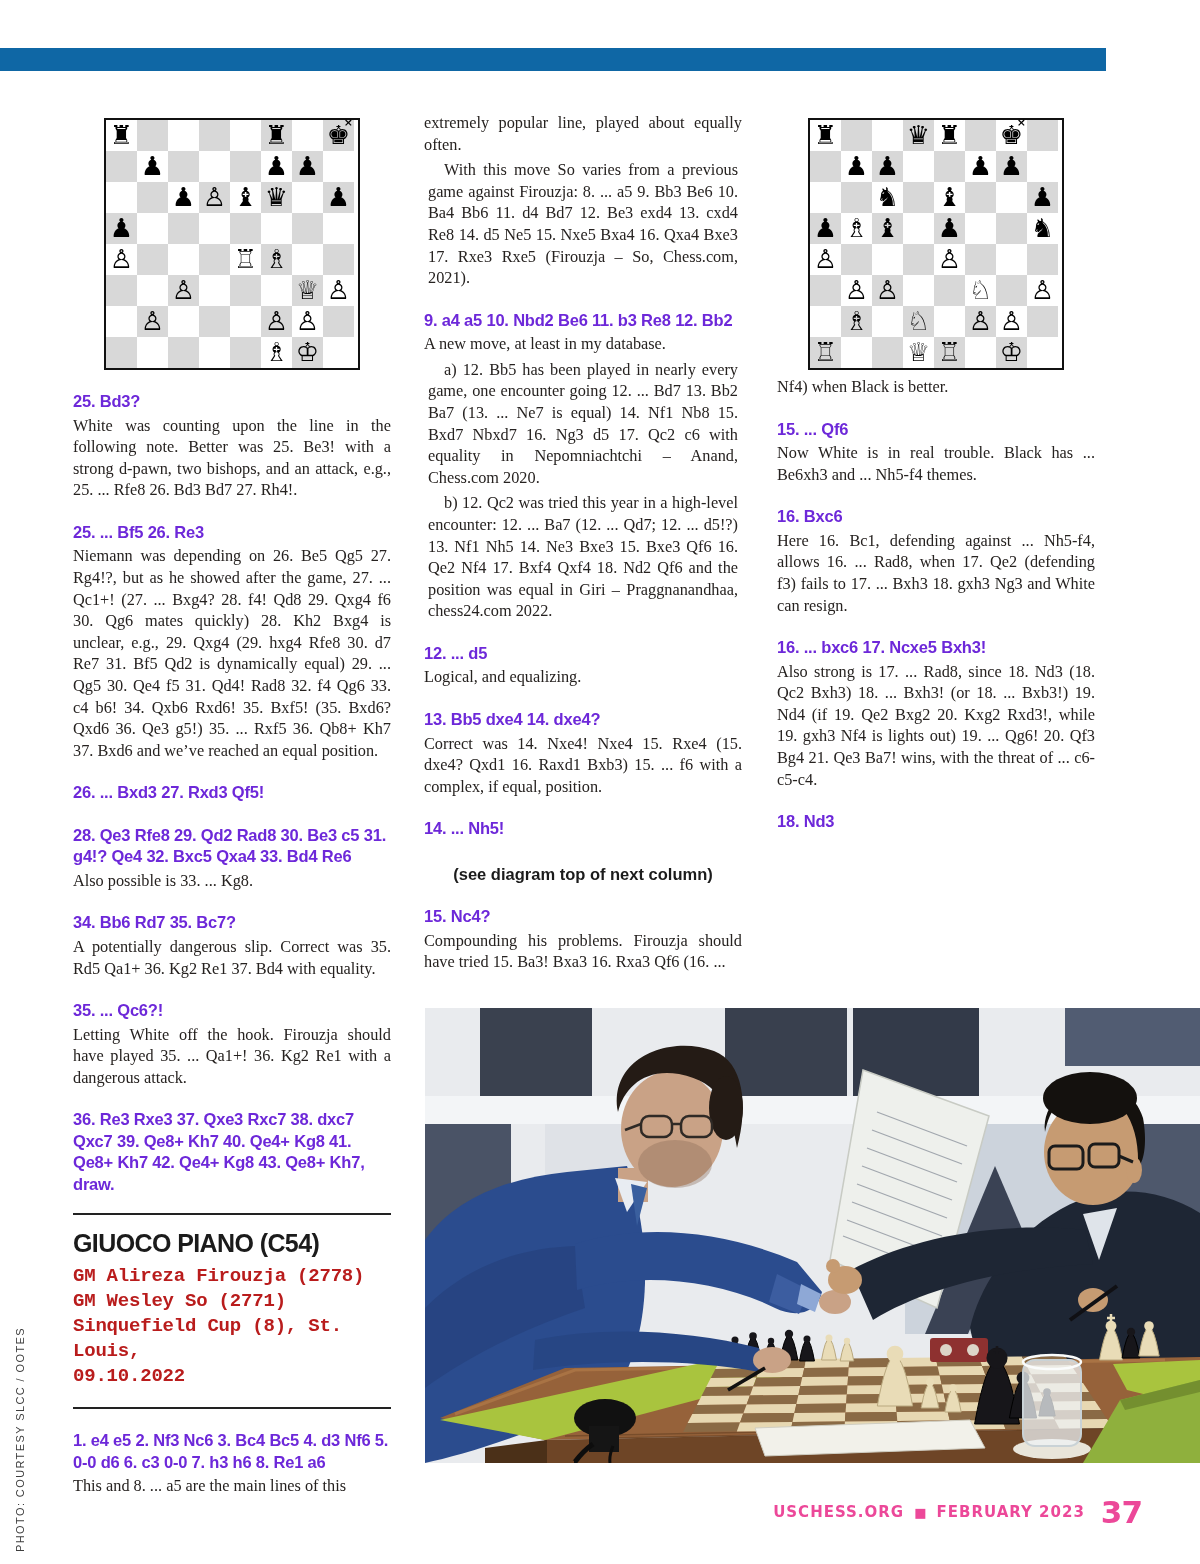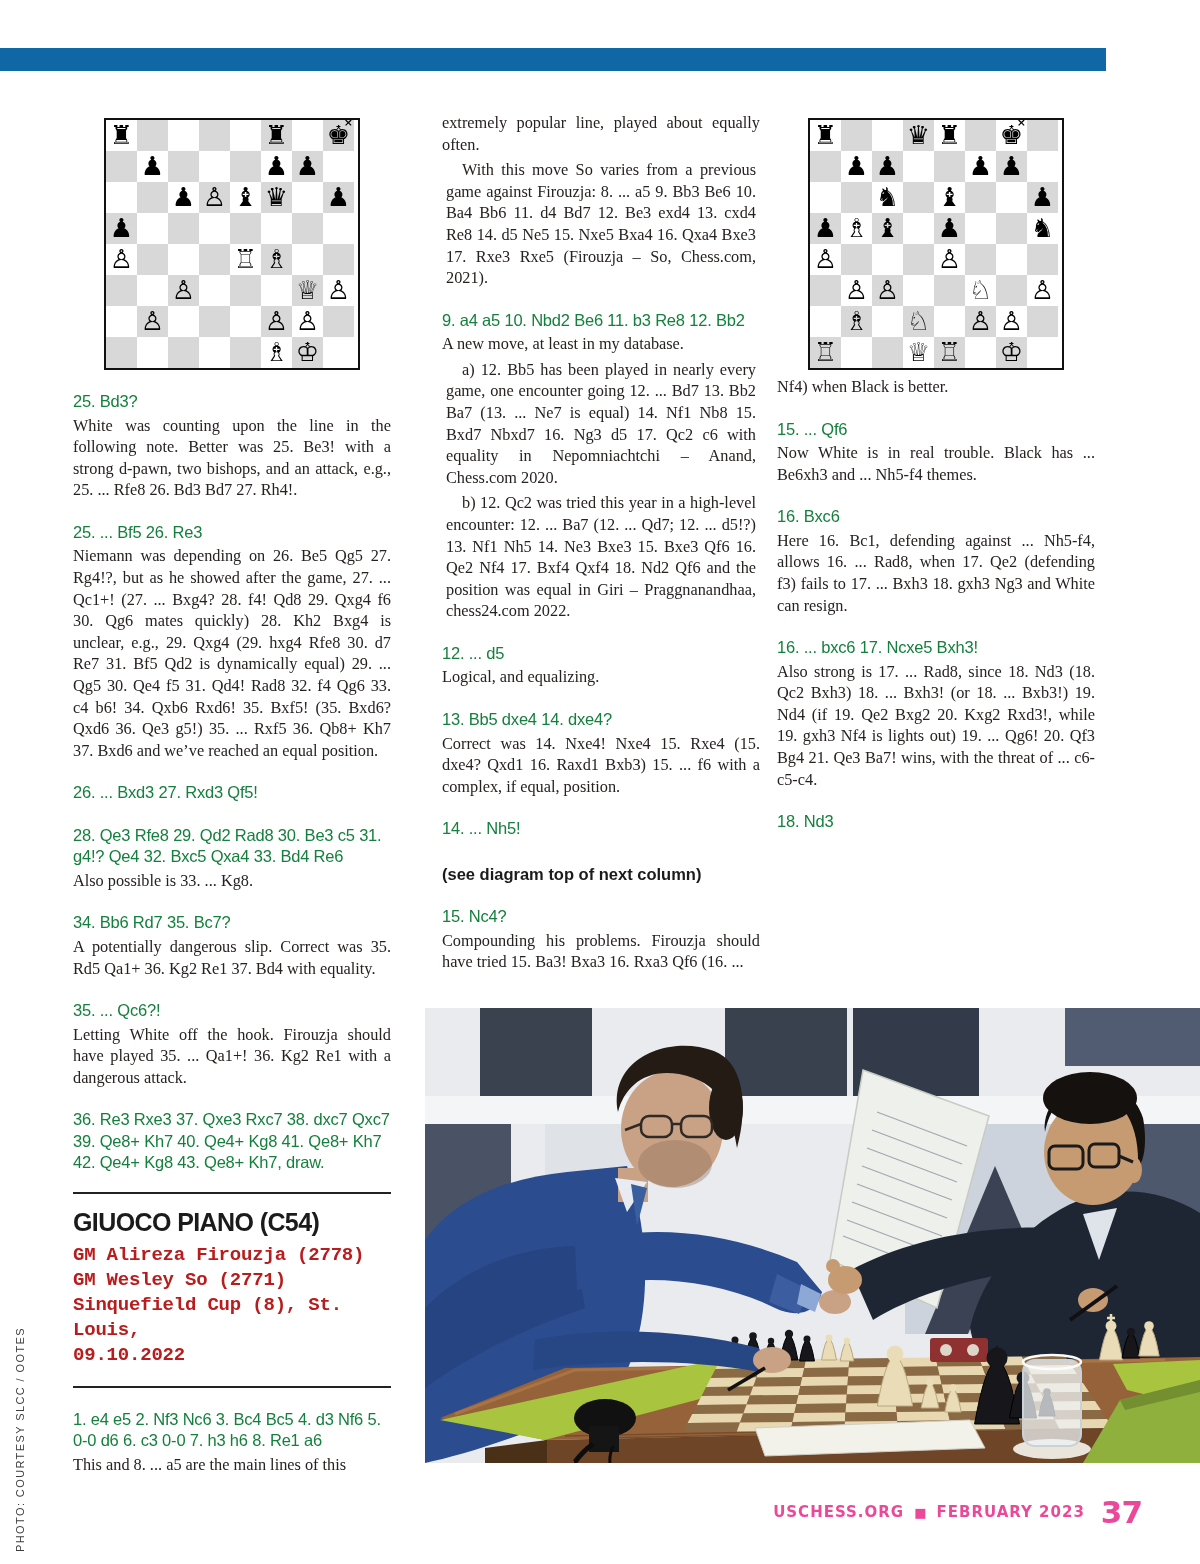--- a/index.html
+++ b/index.html
@@ -8,24 +8,24 @@
   .topbar{position:absolute;left:0;top:48px;width:1106px;height:23px;background:#0f67a5;}
   
   .col{position:absolute;top:108px;width:318px;}
   .diagram{width:252px;margin:10px auto 6px auto;border:2px solid #111;}
   .board{width:248px;height:248px;display:grid;grid-template-columns:repeat(8,31px);grid-template-rows:repeat(8,31px);}
   .sq{width:31px;height:31px;position:relative;text-align:center;
       font-family:"DejaVu Sans",sans-serif;font-size:26px;line-height:30px;color:#000;}
   .sq.l{background:#ffffff;} .sq.d{background:#d8d8d8;}
   .sq .mk{position:absolute;top:-3px;right:1px;font-size:11px;line-height:11px;color:#000;font-weight:bold;}
   
-  .blk-h{font-family:"Liberation Sans",sans-serif;font-weight:normal;font-size:16.5px;line-height:21.5px;
-         color:#15803d;margin:21px 0 2px 0;letter-spacing:-0.2px;}
+  .blk-h{font-family:"Liberation Sans",sans-serif;font-weight:bold;font-size:16.5px;line-height:21.5px;
+         color:#6d28d9;margin:21px 0 2px 0;letter-spacing:-0.2px;}
   .blk-note{font-family:"Liberation Sans",sans-serif;font-weight:bold;font-size:16.5px;line-height:21.5px;
-         color:#1b1b1b;margin:24px 0 2px 0;}
+         color:#1b1b1b;margin:24px 0 2px 0;text-align:center;}
   .blk-p{font-size:16.3px;line-height:21.6px;text-align:justify;margin:0;}
   .blk-pi{font-size:16.3px;line-height:21.6px;text-align:justify;margin:4px;text-indent:16px;}
   .blk-rule{border:none;border-top:2px solid #222;margin:18px 0 14px 0;}
   .blk-title{font-family:"Liberation Sans",sans-serif;font-weight:bold;font-size:25px;line-height:29px;
          color:#1b1b1b;letter-spacing:-0.6px;margin:2px 0 6px 0;}
   .blk-meta{font-family:Liberation Mono, monospace;font-weight:bold;font-size:19px;line-height:25px;
          color:#b91c1c;margin:0;letter-spacing:-0.2px;}
   
   .photo{position:absolute;left:425px;top:1008px;width:775px;height:455px;overflow:hidden;}
   
@@ -135,21 +135,21 @@
         <div class="blk-meta">GM Alireza Firouzja (2778)</div>
         <div class="blk-meta">GM Wesley So (2771)</div>
         <div class="blk-meta">Sinquefield Cup (8), St. Louis,</div>
         <div class="blk-meta">09.10.2022</div>
         <hr class="blk-rule">
         <div class="blk-h">1. e4 e5 2. Nf3 Nc6 3. Bc4 Bc5 4. d3 Nf6 5. 0-0 d6 6. c3 0-0 7. h3 h6 8. Re1 a6</div>
         <div class="blk-p">This and 8. ... a5 are the main lines of this</div>
       </div>
   </div>
 
-  <div class="col" style="left:442px;top:112px;">
+  <div class="col" style="left:424px;top:112px;">
     <div>
         <div class="blk-p">extremely popular line, played about equally often.</div>
         <div class="blk-pi">With this move So varies from a previous game against Firouzja: 8. ... a5 9. Bb3 Be6 10. Ba4 Bb6 11. d4 Bd7 12. Be3 exd4 13. cxd4 Re8 14. d5 Ne5 15. Nxe5 Bxa4 16. Qxa4 Bxe3 17. Rxe3 Rxe5 (Firouzja – So, Chess.com, 2021).</div>
         <div class="blk-h">9. a4 a5 10. Nbd2 Be6 11. b3 Re8 12. Bb2</div>
         <div class="blk-p">A new move, at least in my database.</div>
         <div class="blk-pi">a) 12. Bb5 has been played in nearly every game, one encounter going 12. ... Bd7 13. Bb2 Ba7 (13. ... Ne7 is equal) 14. Nf1 Nb8 15. Bxd7 Nbxd7 16. Ng3 d5 17. Qc2 c6 with equality in Nepomniachtchi – Anand, Chess.com 2020.</div>
         <div class="blk-pi">b) 12. Qc2 was tried this year in a high-level encounter: 12. ... Ba7 (12. ... Qd7; 12. ... d5!?) 13. Nf1 Nh5 14. Ne3 Bxe3 15. Bxe3 Qf6 16. Qe2 Nf4 17. Bxf4 Qxf4 18. Nd2 Qf6 and the position was equal in Giri – Praggnanandhaa, chess24.com 2022.</div>
         <div class="blk-h">12. ... d5</div>
         <div class="blk-p">Logical, and equalizing.</div>
         <div class="blk-h">13. Bb5 dxe4 14. dxe4?</div>

